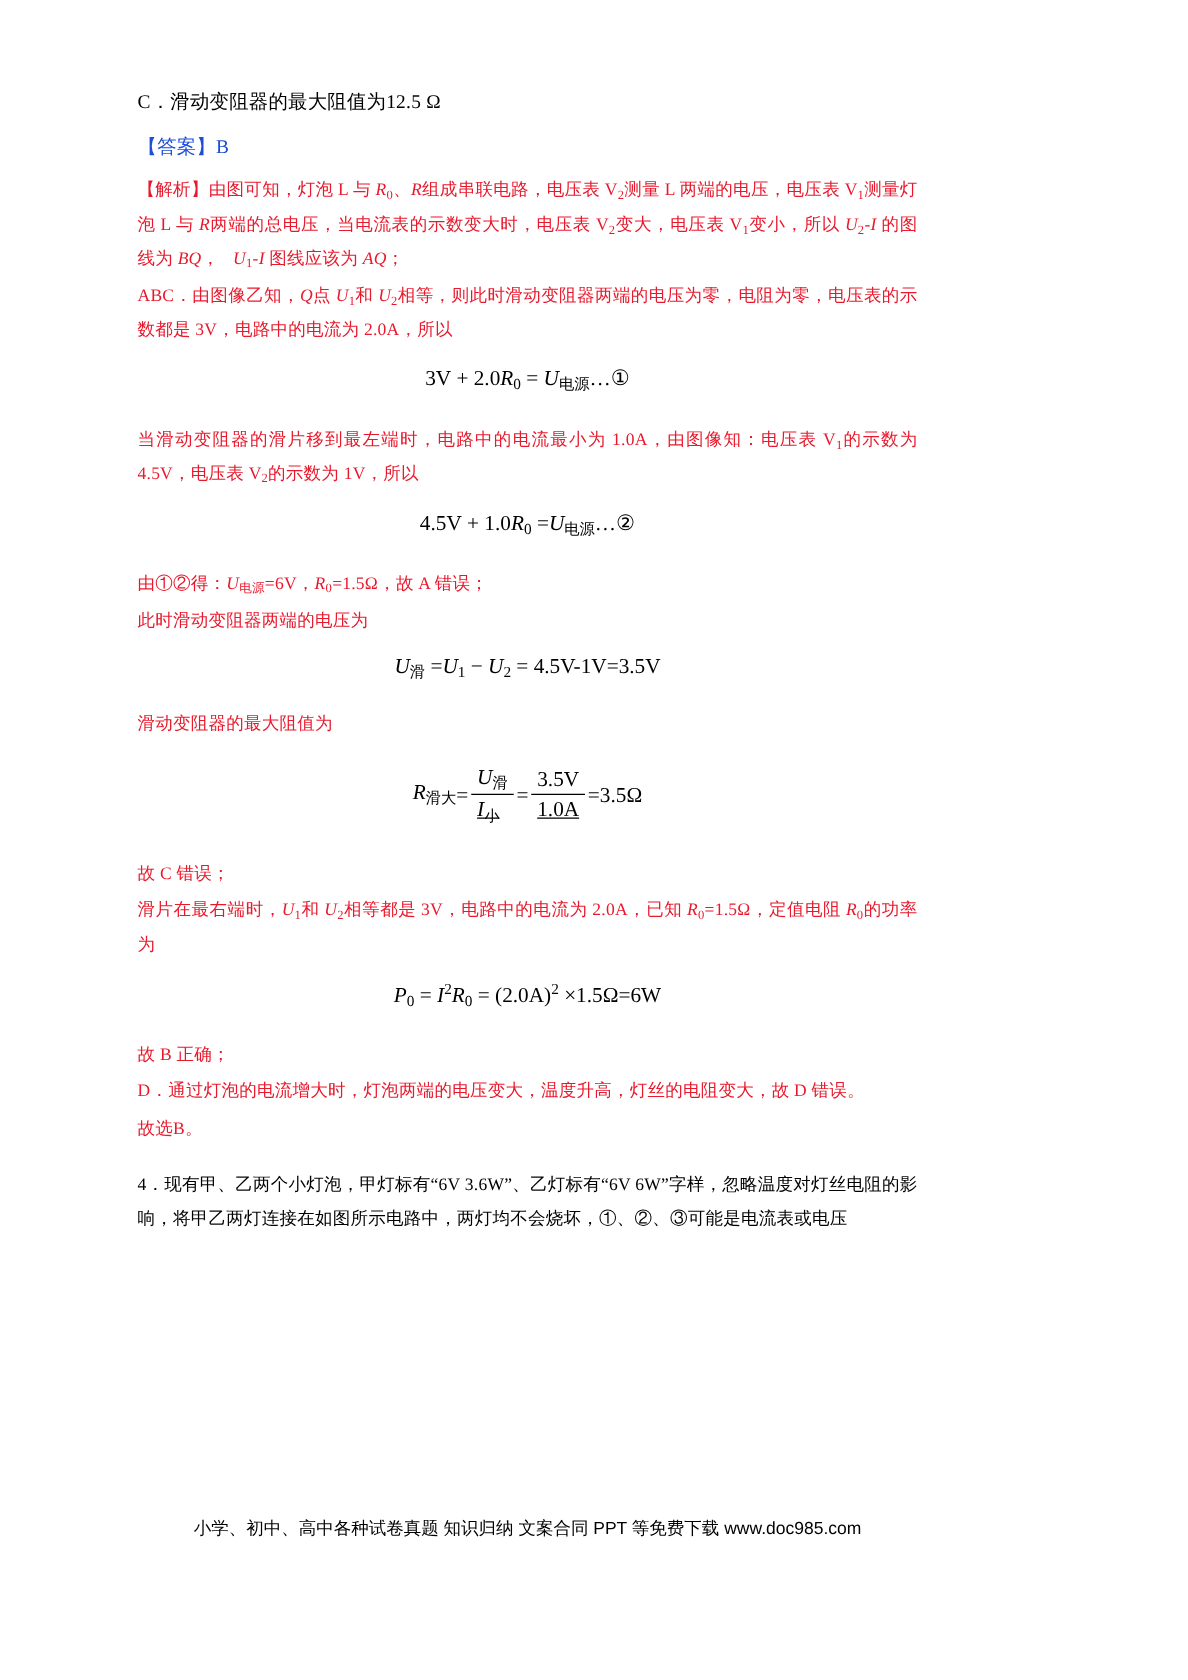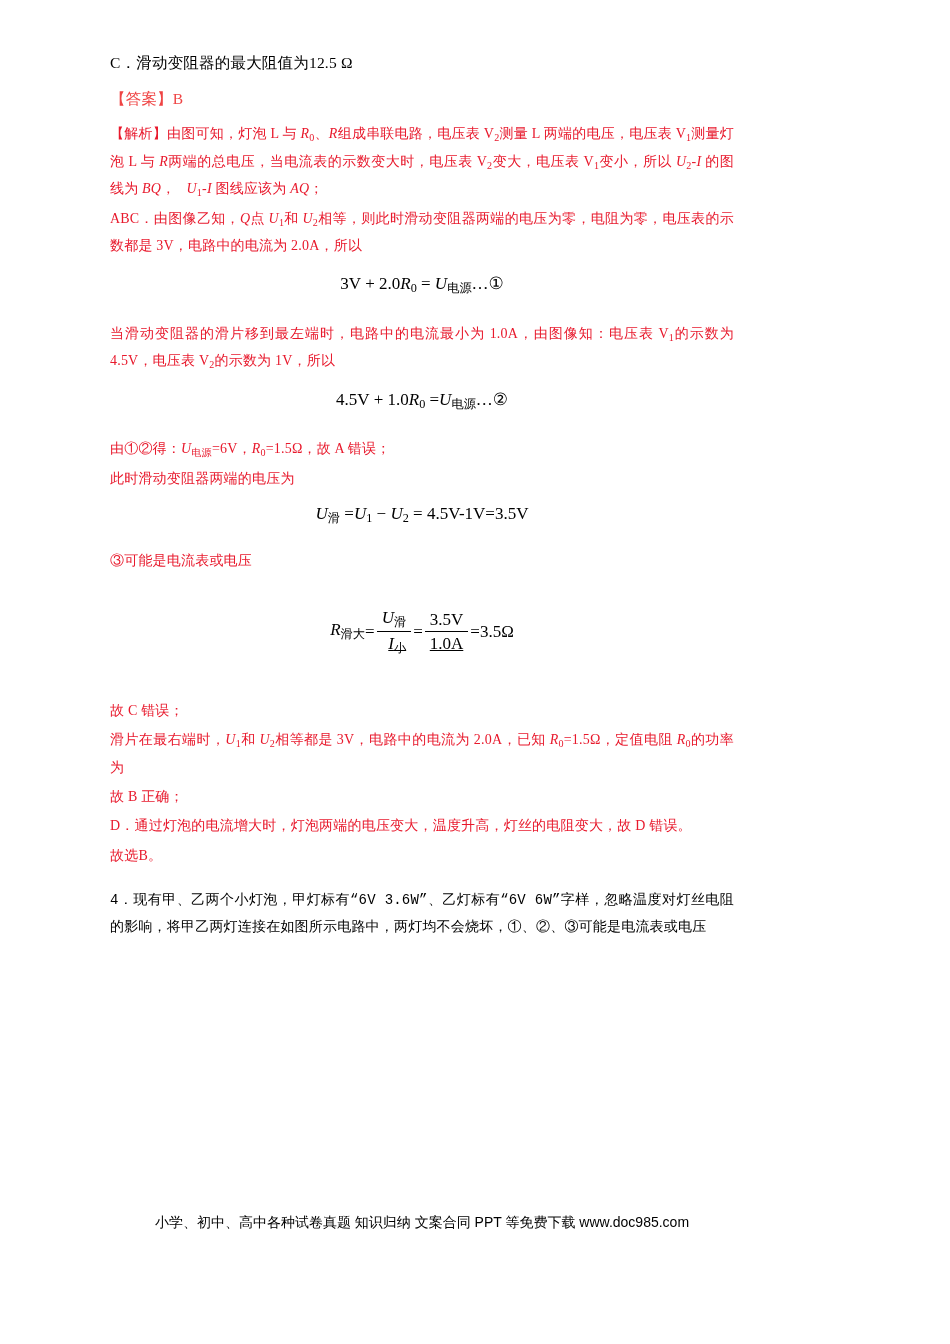--- a/index.html
+++ b/index.html
@@ -12,31 +12,31 @@
     height: 1344px;
     font-family: "Liberation Serif", serif;
     position: relative;
     overflow: hidden;
   }
   .page {
     position: relative;
     width: 844px;
     height: 1344px;
     box-sizing: border-box;
-    padding: 50px 110px 0 110px;
+    padding: 69px 110px 0 110px;
   }
   .line {
     font-size: 15.5px;
     line-height: 1.62;
     color: #000000;
     margin: 0 0 9px 0;
     letter-spacing: 0.2px;
   }
   .red {
-    color: #ef4444;
+    color: #1d4ed8;
   }
   .black {
     color: #000000;
   }
   .opt {
     margin-bottom: 11px;
   }
   .para {
     font-size: 14px;
     line-height: 1.95;
@@ -65,41 +65,40 @@
   }
   .eq .it {
     font-style: italic;
   }
   .eq-narrow {
     margin: 12px 0 20px 0;
   }
   .frac {
     display: inline-block;
     vertical-align: middle;
-    text-align: right;
-    margin: 18px 2px;
+    text-align: left;
+    margin: 3px 2px;
   }
   .frac .num {
     display: block;
     border-bottom: 1.2px solid #000;
     padding: 0 5px 1px 5px;
     line-height: 1.25;
   }
   .frac .den {
     display: block;
     padding: 1px 5px 0 5px;
     line-height: 1.25;
     text-decoration: underline;
   }
   .mid {
     vertical-align: middle;
   }
   .q4 {
     margin-top: 18px;
-    font-family: Liberation Mono, monospace;
   }
   .footer {
     position: absolute;
     left: 0;
     right: 0;
     bottom: 112px;
     text-align: center;
     font-size: 14px;
     color: #000000;
     font-family: "Liberation Sans", sans-serif;
@@ -140,35 +139,38 @@
 
   <div class="para">
     <span>此时滑动变阻器两端的电压为</span>
   </div>
 
   <div class="eq eq-narrow">
     <span class="it">U</span><span class="sub">滑</span>&nbsp;=<span class="it">U</span><span class="sub">1</span>&nbsp;−&nbsp;<span class="it">U</span><span class="sub">2</span>&nbsp;= 4.5V-1V=3.5V
   </div>
 
   <div class="para">
-    <span>③可能是电流表或电压</span>
+    <span>滑动变阻器的最大阻值为</span>
   </div>
 
   <div class="eq">
     <span class="mid"><span class="it">R</span><span class="sub">滑大</span></span><span class="mid">=</span><span class="frac"><span class="num"><span class="it">U</span><span class="sub">滑</span></span><span class="den"><span class="it">I</span><span class="sub">小</span></span></span><span class="mid">=</span><span class="frac"><span class="num">3.5V</span><span class="den">1.0A</span></span><span class="mid">=3.5Ω</span>
   </div>
 
   <div class="para">
     <span>故 C 错误；</span>
   </div>
 
   <div class="para">
     <span>滑片在最右端时，<span class="it">U</span><span class="sub">1</span>和 <span class="it">U</span><span class="sub">2</span>相等都是 3V，电路中的电流为 2.0A，已知 <span class="it">R</span><span class="sub">0</span>=1.5Ω，定值电阻 <span class="it">R</span><span class="sub">0</span>的功率为</span>
   </div>
 
+  <div class="eq">
+    <span class="it">P</span><span class="sub">0</span>&nbsp;=&nbsp;<span class="it">I</span><span class="sup">2</span><span class="it">R</span><span class="sub">0</span>&nbsp;= (2.0A)<span class="sup">2</span>&nbsp;×1.5Ω=6W
+  </div>
 
   <div class="para">
     <span>故 B 正确；</span>
   </div>
 
   <div class="para">D．通过灯泡的电流增大时，灯泡两端的电压变大，温度升高，灯丝的电阻变大，故 D 错误。</div>
 
   <div class="para">故选B。</div>
 
   <div class="para black q4" style="color:#000000;">4．现有甲、乙两个小灯泡，甲灯标有“6V 3.6W”、乙灯标有“6V 6W”字样，忽略温度对灯丝电阻的影响，将甲乙两灯连接在如图所示电路中，两灯均不会烧坏，①、②、③可能是电流表或电压</div>

